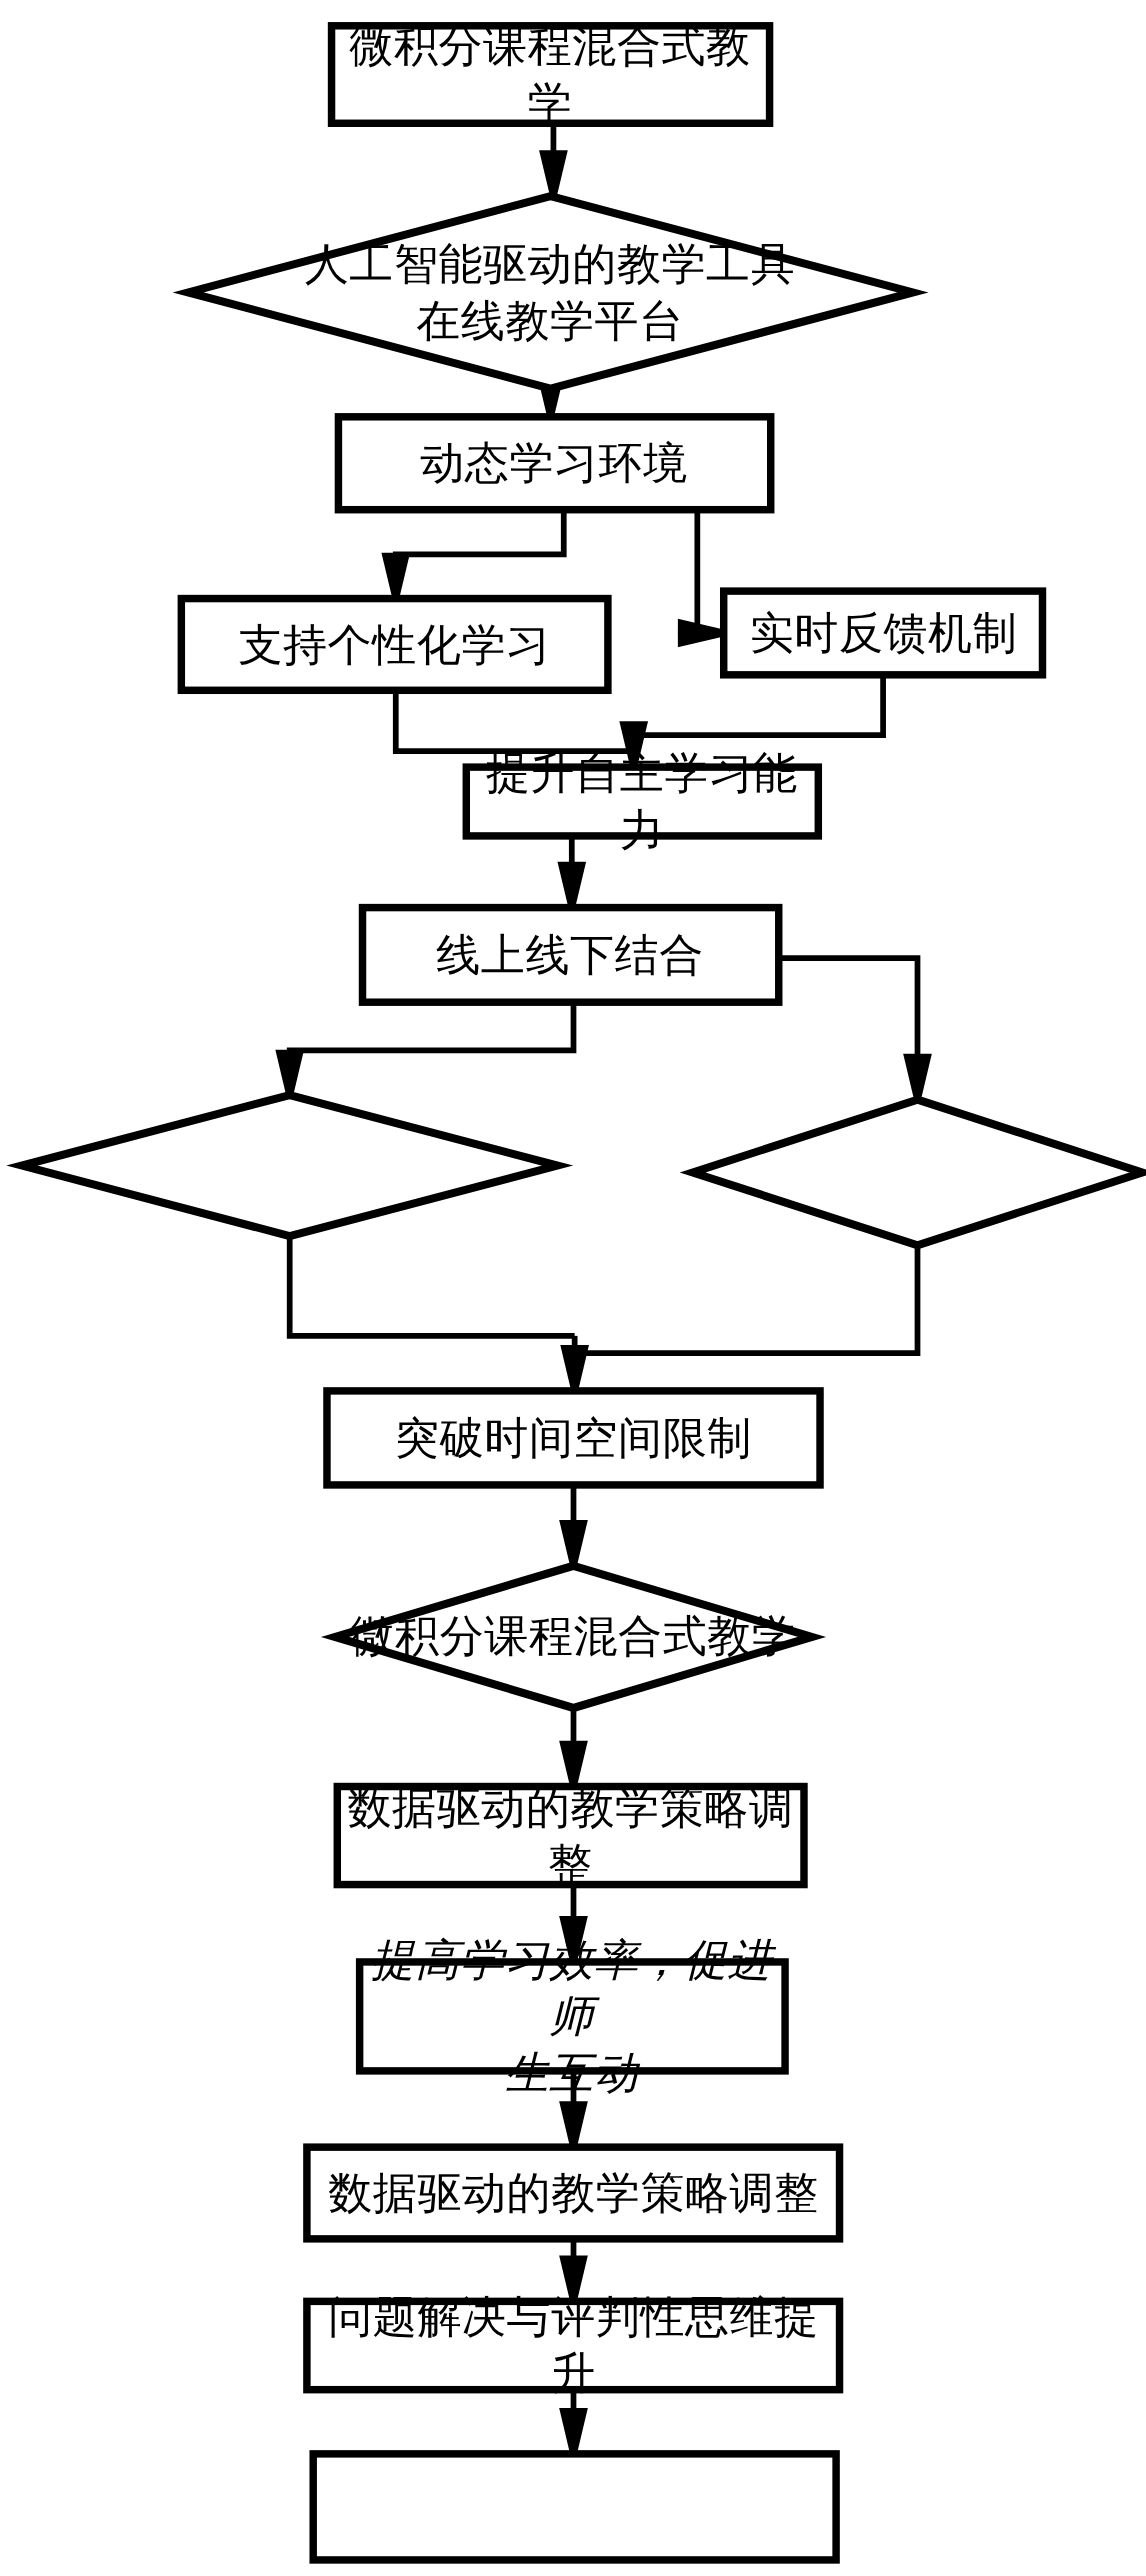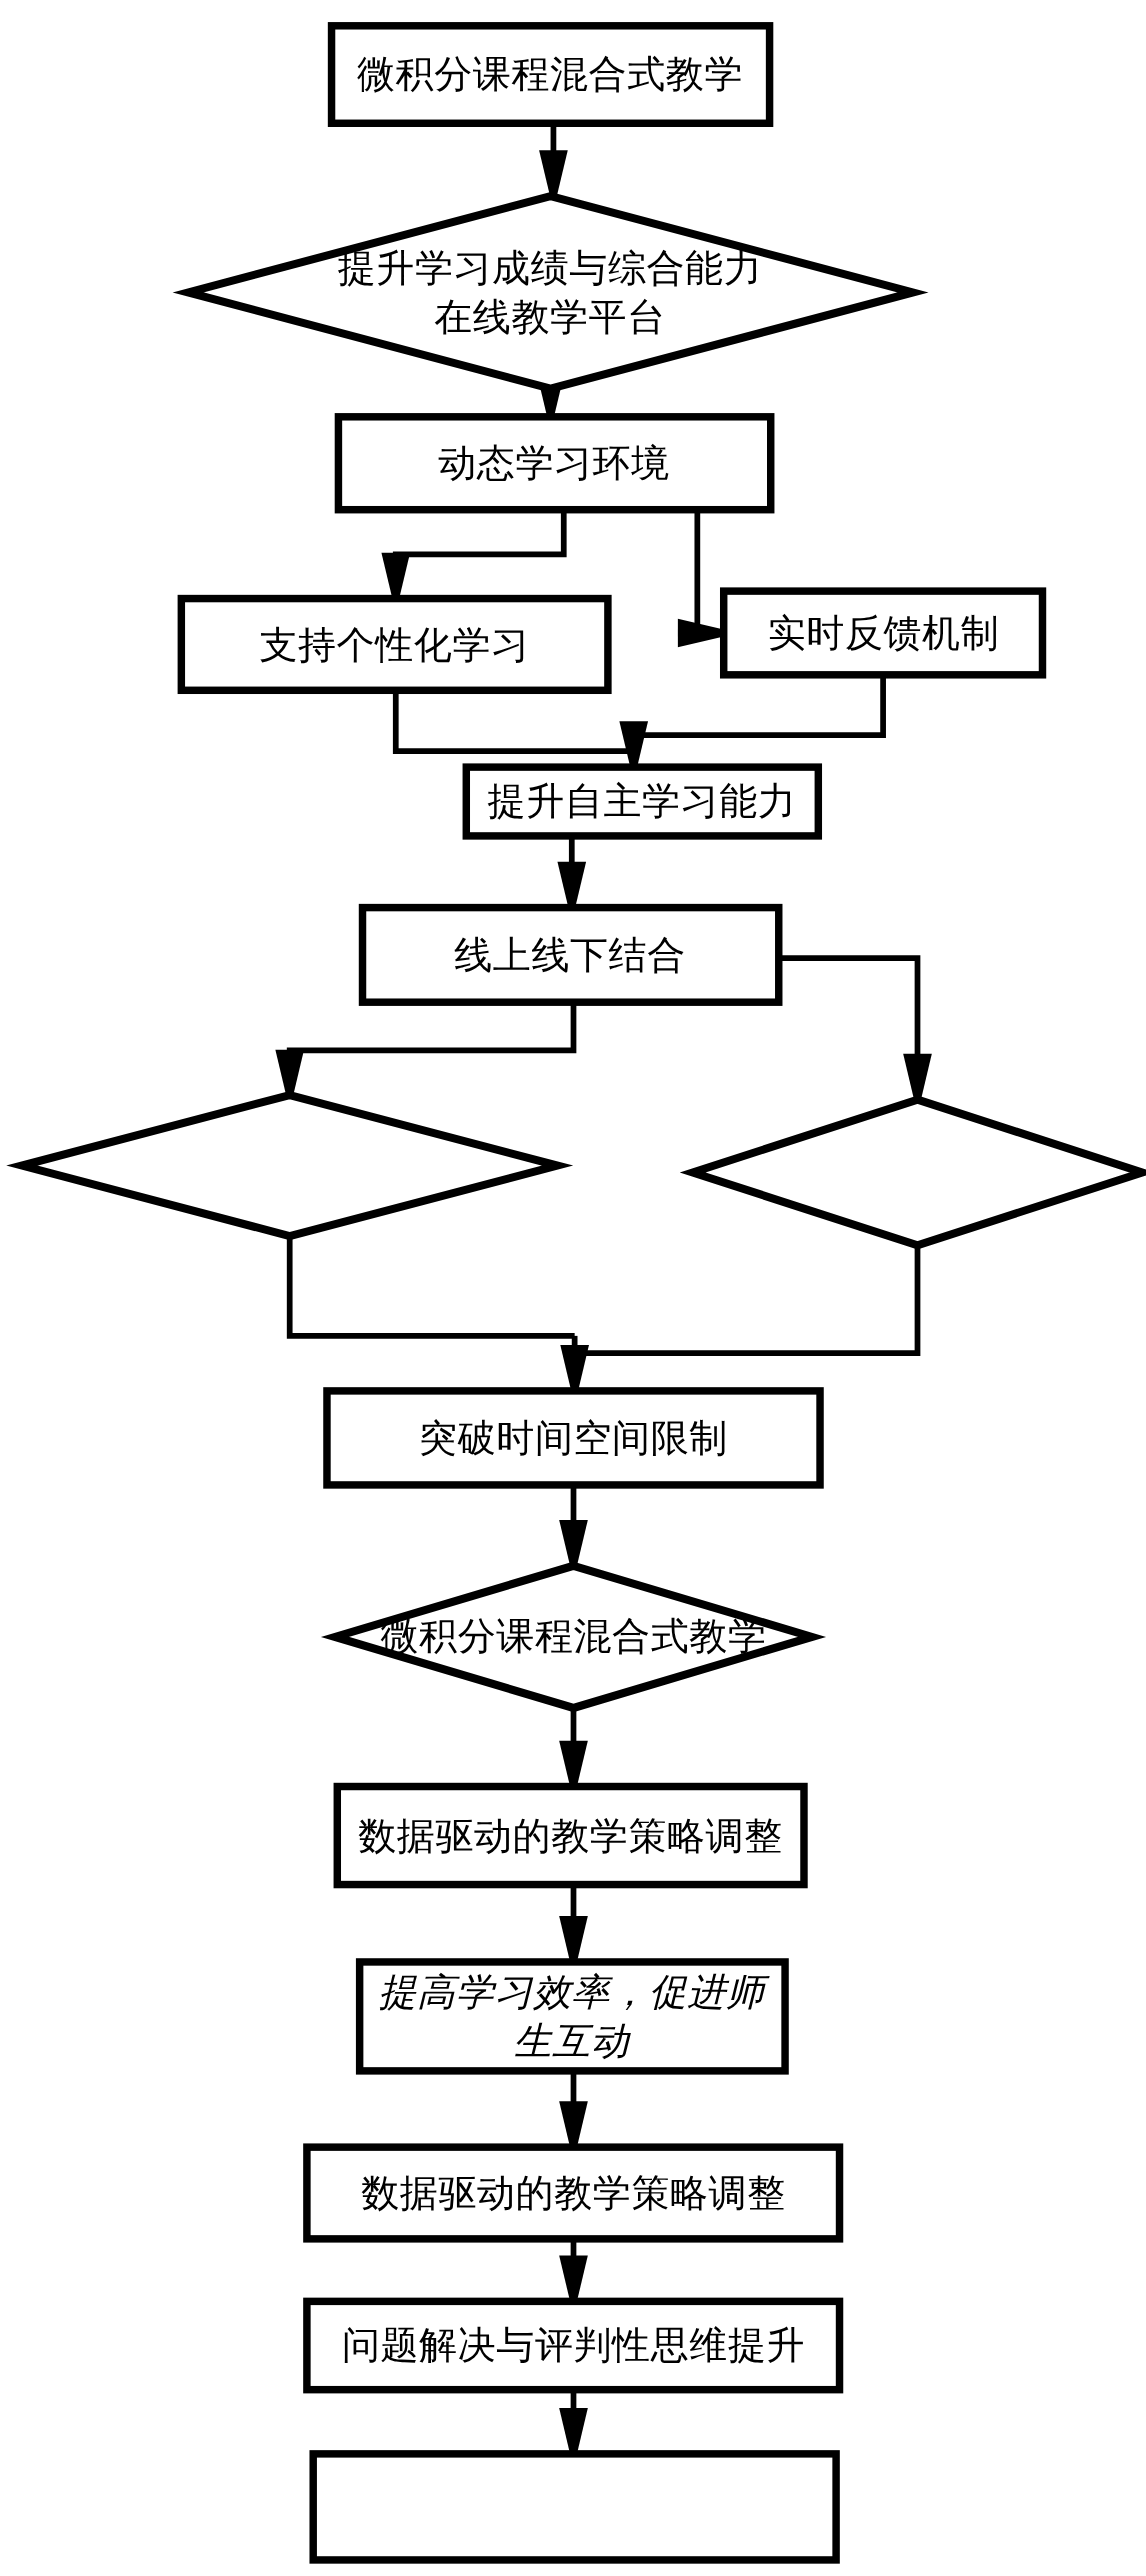--- a/index.html
+++ b/index.html
@@ -15,21 +15,21 @@
   .edge{stroke:#000000;stroke-width:10;fill:none;}
   .shape-rect{fill:#ffffff;stroke:#000000;stroke-width:13;}
   .shape-diamond{fill:#ffffff;stroke:#000000;stroke-width:14;}
   .arrowhead{fill:#000000;stroke:none;}
   .lbl{
     position:absolute;
     display:flex;
     align-items:center;
     justify-content:center;
     text-align:center;
-    font-size:38px;
+    font-size:44px;
     line-height:1.28;
     color:#000000;
     white-space:pre-line;
     letter-spacing:0.6px;
     pointer-events:none;
   }
 </style>
 </head>
 <body>
 
@@ -107,21 +107,21 @@
       <polygon class="shape-diamond" points="1000,2731 1416,2855 1000,2979 584,2855"></polygon>
       <rect class="shape-rect" x="588" y="3116" width="814" height="171"></rect>
       <rect class="shape-rect" x="627" y="3422" width="742" height="190"></rect>
       <rect class="shape-rect" x="535" y="3745" width="929" height="160"></rect>
       <rect class="shape-rect" x="535" y="4014" width="929" height="154"></rect>
       <rect class="shape-rect" x="546" y="4280" width="912" height="185"></rect>
     </g>
   </svg>
 
   <div class="lbl" style="left:331px;top:26px;width:438px;height:97px;">微积分课程混合式教学</div>
-  <div class="lbl" style="left:229px;top:212px;width:642px;height:161px;">提升学习成绩与综合能力
+  <div class="lbl" style="left:229px;top:212px;width:642px;height:161px;">人工智能驱动的教学工具
 在线教学平台</div>
   <div class="lbl" style="left:338px;top:417px;width:432px;height:93px;">动态学习环境</div>
   <div class="lbl" style="left:181px;top:599px;width:427px;height:92px;">支持个性化学习</div>
   <div class="lbl" style="left:724px;top:591px;width:319px;height:84px;">实时反馈机制</div>
   <div class="lbl" style="left:466px;top:767px;width:352px;height:69px;">提升自主学习能力</div>
   <div class="lbl" style="left:362px;top:908px;width:416px;height:95px;">线上线下结合</div>
   <div class="lbl" style="left:327px;top:1391px;width:493px;height:94px;">突破时间空间限制</div>
   <div class="lbl" style="left:350px;top:1582px;width:447px;height:109px;">微积分课程混合式教学</div>
   <div class="lbl" style="left:337px;top:1787px;width:467px;height:98px;">数据驱动的教学策略调整</div>
   <div class="lbl" style="left:359px;top:1962px;width:425px;height:109px;font-style:italic;">提高学习效率，促进师

